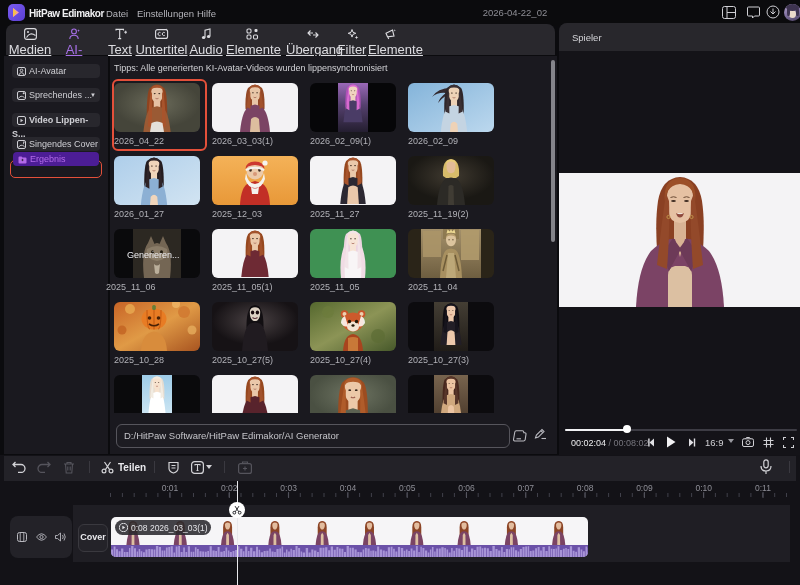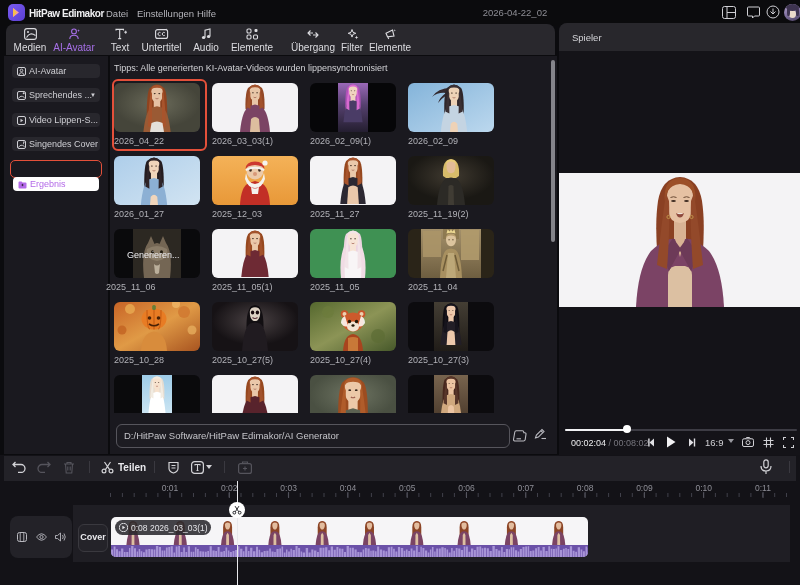--- a/index.html
+++ b/index.html
@@ -1,20 +1,20 @@
 <!DOCTYPE html>
 <html><head><meta charset="utf-8">
 <style>
 html,body{margin:0;padding:0;background:#0b0b0e;font-family:"Liberation Sans",sans-serif;}
 #root{position:relative;width:800px;height:585px;background:#0b0b0e;overflow:hidden;}
 .abs{position:absolute;}
 .thumb{position:absolute;width:86px;height:49px;border-radius:6px;overflow:hidden;}
 .tlabel{position:absolute;font-size:9px;color:#b2b2b8;white-space:nowrap;}
 .titem{position:absolute;top:28px;text-align:center;color:#dcdce0;}
-.titem svg{display:block;margin:0 auto;}.titem .lb{font-size:10px;margin-top:2px;}
+.titem svg{display:block;margin:0 auto;}.titem .lb{font-size:13px;margin-top:2px;text-decoration:underline;}
 .sitem{position:absolute;left:12px;width:88px;height:14px;background:#28272d;border-radius:4px;color:#cfcfd4;font-size:9px;line-height:14px;}
 </style></head>
 <body>
 <div id="root">
 
 <div class="abs" style="left:0;top:0;width:800px;height:26px;background:#0b0b0d;"></div>
 <div class="abs" style="left:8px;top:4px;width:17px;height:17px;border-radius:5px;background:linear-gradient(135deg,#7a5cf0,#5b3fd4);"></div>
 <svg class="abs" style="left:11px;top:7px" width="11" height="11" viewBox="0 0 11 11">
       <path d="M2 1 L8 5.5 L2 10 Z" fill="#f59ab0"></path>
       <path d="M2 1 L6 5.5 L2 10 Z" fill="#f5c04a"></path>
@@ -137,37 +137,37 @@
 </div>
 <div class="sitem" style="top:88px;">
   <svg class="abs" style="left:5px;top:3px" width="9" height="9" viewBox="0 0 9 9">
         <rect x="0.5" y="0.5" width="8" height="8" rx="1.5" fill="none" stroke="#cfcfd4"></rect>
         <path d="M1.5 7.5 Q3.5 3.5 7.5 6.5" fill="none" stroke="#cfcfd4" stroke-width="0.9"></path>
         <circle cx="6.7" cy="2.3" r="1" fill="#cfcfd4"></circle>
       </svg>
   <span style="margin-left:17px;">Sprechendes ...</span>
   <span style="position:absolute;right:4px;top:0;color:#cfcfd4;font-size:6px;">▼</span>
 </div>
-<div class="sitem" style="top:113px;">
+<div class="sitem" style="top:113px;font-weight:bold;">
   <svg class="abs" style="left:5px;top:3px" width="9" height="9" viewBox="0 0 9 9">
         <rect x="0.5" y="0.5" width="8" height="8" rx="1.5" fill="none" stroke="#cfcfd4"></rect>
         <path d="M3.5 2.8 L6.2 4.5 L3.5 6.2 Z" fill="#cfcfd4"></path>
       </svg>
   <span style="margin-left:17px;">Video Lippen-S...</span>
 </div>
 <div class="sitem" style="top:137px;">
   <svg class="abs" style="left:5px;top:3px" width="9" height="9" viewBox="0 0 9 9">
         <rect x="0.5" y="0.5" width="8" height="8" rx="1.5" fill="none" stroke="#cfcfd4"></rect>
         <path d="M1.5 7.5 Q3.5 3.5 7.5 6.5" fill="none" stroke="#cfcfd4" stroke-width="0.9"></path>
         <path d="M6.5 1.8 v2.4 M6.5 1.8 l1.2 0.5" stroke="#cfcfd4" stroke-width="0.8" fill="none"></path>
       </svg>
   <span style="margin-left:17px;">Singendes Cover</span>
 </div>
 <div class="abs" style="left:10px;top:160px;width:90px;height:16px;border:1.6px solid #e4503a;border-radius:5px;"></div>
-<div class="sitem" style="top:177px;left:13px;width:86px;background:#ffffff;color:#b36ae8;">
+<div class="sitem" style="top:152px;left:13px;width:86px;background:#4c1d95;color:#b36ae8;">
   <svg class="abs" style="left:5px;top:3.5px" width="9" height="8" viewBox="0 0 9 8">
         <path d="M0.5 1.5 a1 1 0 0 1 1 -1 h2 l1 1 h3 a1 1 0 0 1 1 1 v4 a1 1 0 0 1 -1 1 h-6 a1 1 0 0 1 -1 -1 Z" fill="#b36ae8"></path>
         <path d="M4.5 2.6 l0.4 1 1 0.4 -1 0.4 -0.4 1 -0.4 -1 -1 -0.4 1 -0.4 Z" fill="#221f28"></path>
       </svg>
   <span style="margin-left:17px;">Ergebnis</span>
 </div>
 
 <div class="abs" style="left:114px;top:63px;font-size:9px;color:#d2d2d6;">Tipps: Alle generierten KI-Avatar-Videos wurden lippensynchronisiert</div>
 <div id="grid">
 <div class="abs" style="left:111.5px;top:79px;width:91px;height:68px;border:2px solid #e4503a;border-radius:6px;"></div>

